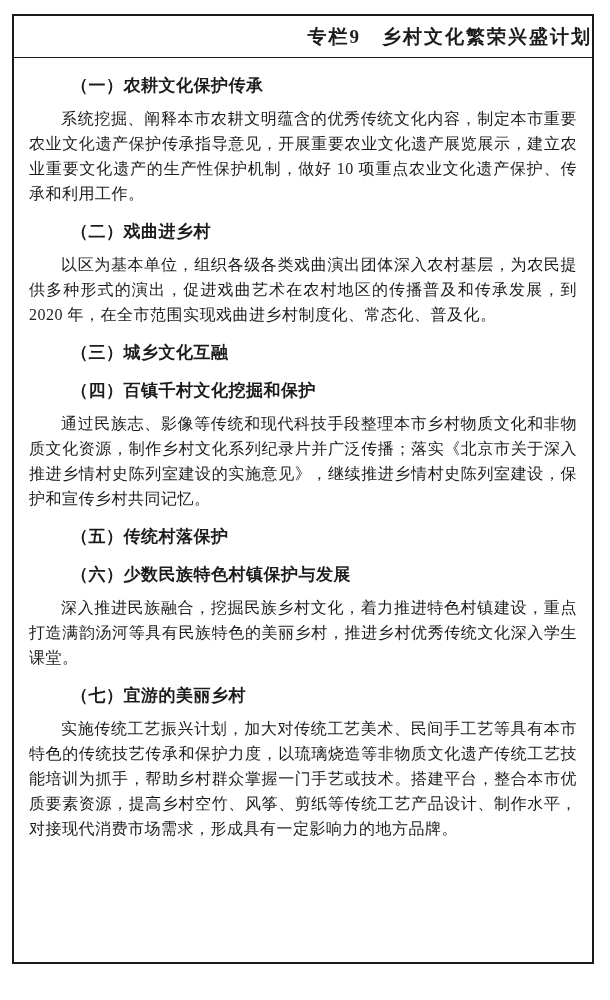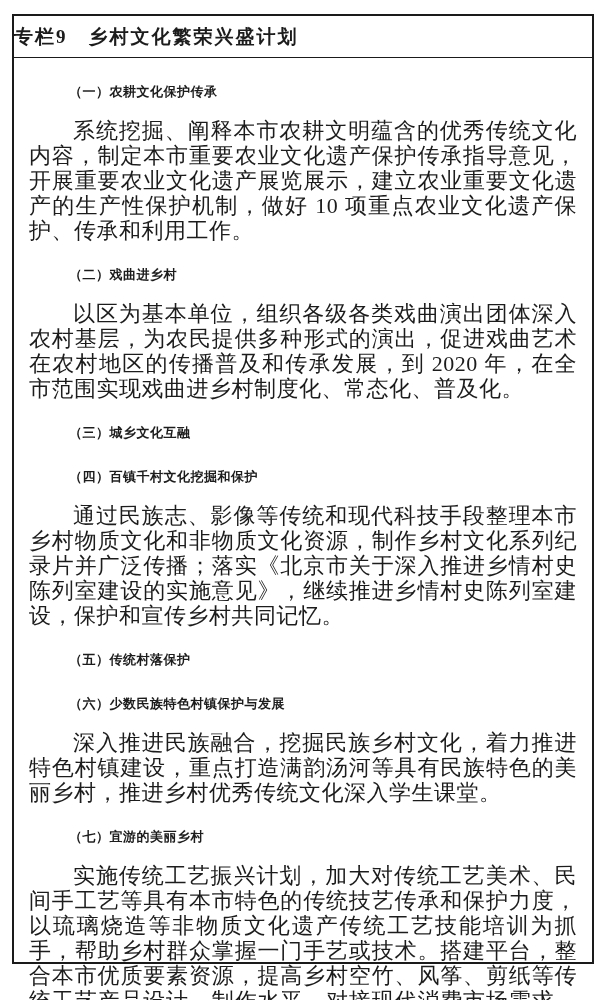--- a/index.html
+++ b/index.html
@@ -23,45 +23,45 @@
     height: 950px;
     border: 2px solid #1a1a1a;
     background: #ffffff;
     box-sizing: border-box;
   }
   .title-bar {
     height: 41px;
     border-bottom: 1px solid #1a1a1a;
     display: flex;
     align-items: center;
-    justify-content: flex-start;
+    justify-content: flex-end;
   }
   .title-bar .title {
     font-size: 19px;
     font-weight: bold;
     letter-spacing: 2px;
     white-space: pre;
   }
   .content {
     padding: 5px 15px 0 15px;
   }
   .section-heading {
-    font-size: 13px;
+    font-size: 17px;
     font-weight: bold;
     line-height: 25px;
     text-indent: 2em;
-    margin: 14px;
+    margin: 8px;
     padding-top: 5px;
     letter-spacing: 0.5px;
   }
   .section-heading:first-child {
     padding-top: 2px;
   }
   .section-body {
-    font-size: 22px;
+    font-size: 16px;
     line-height: 25px;
     text-indent: 2em;
     text-align: justify;
     margin: 0;
     letter-spacing: 0.5px;
   }
 </style>
 </head>
 <body>
 

